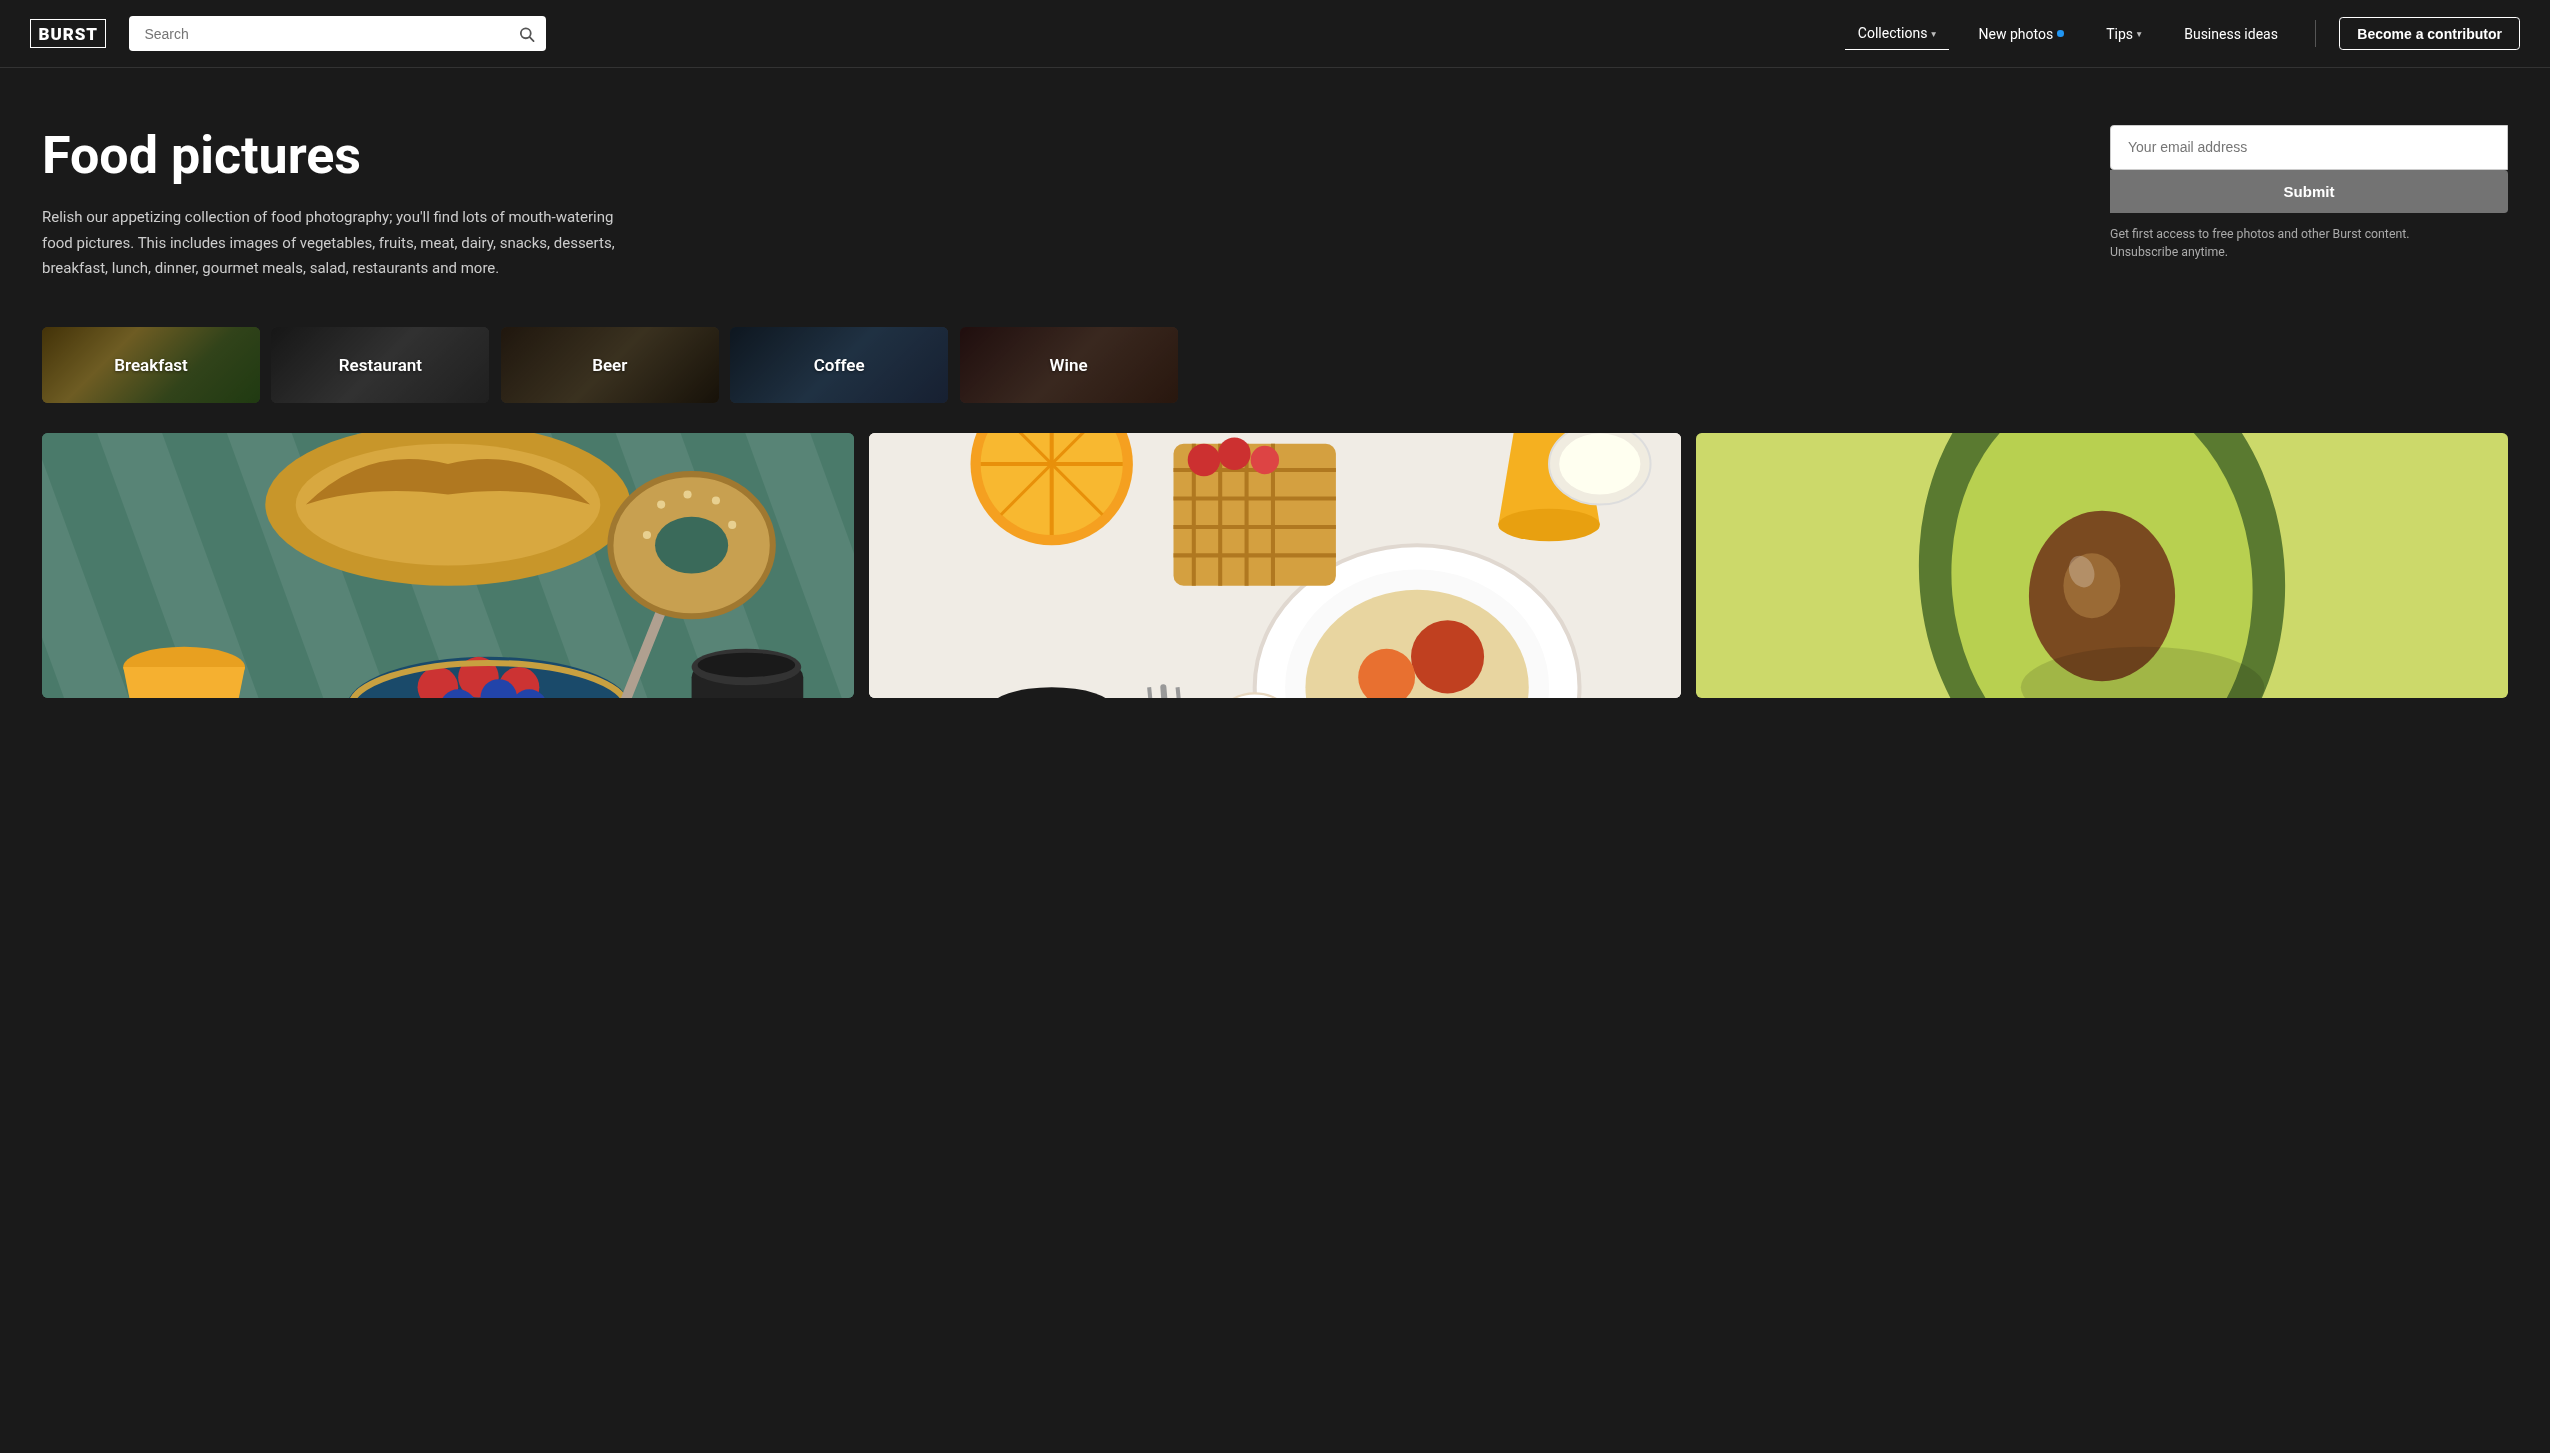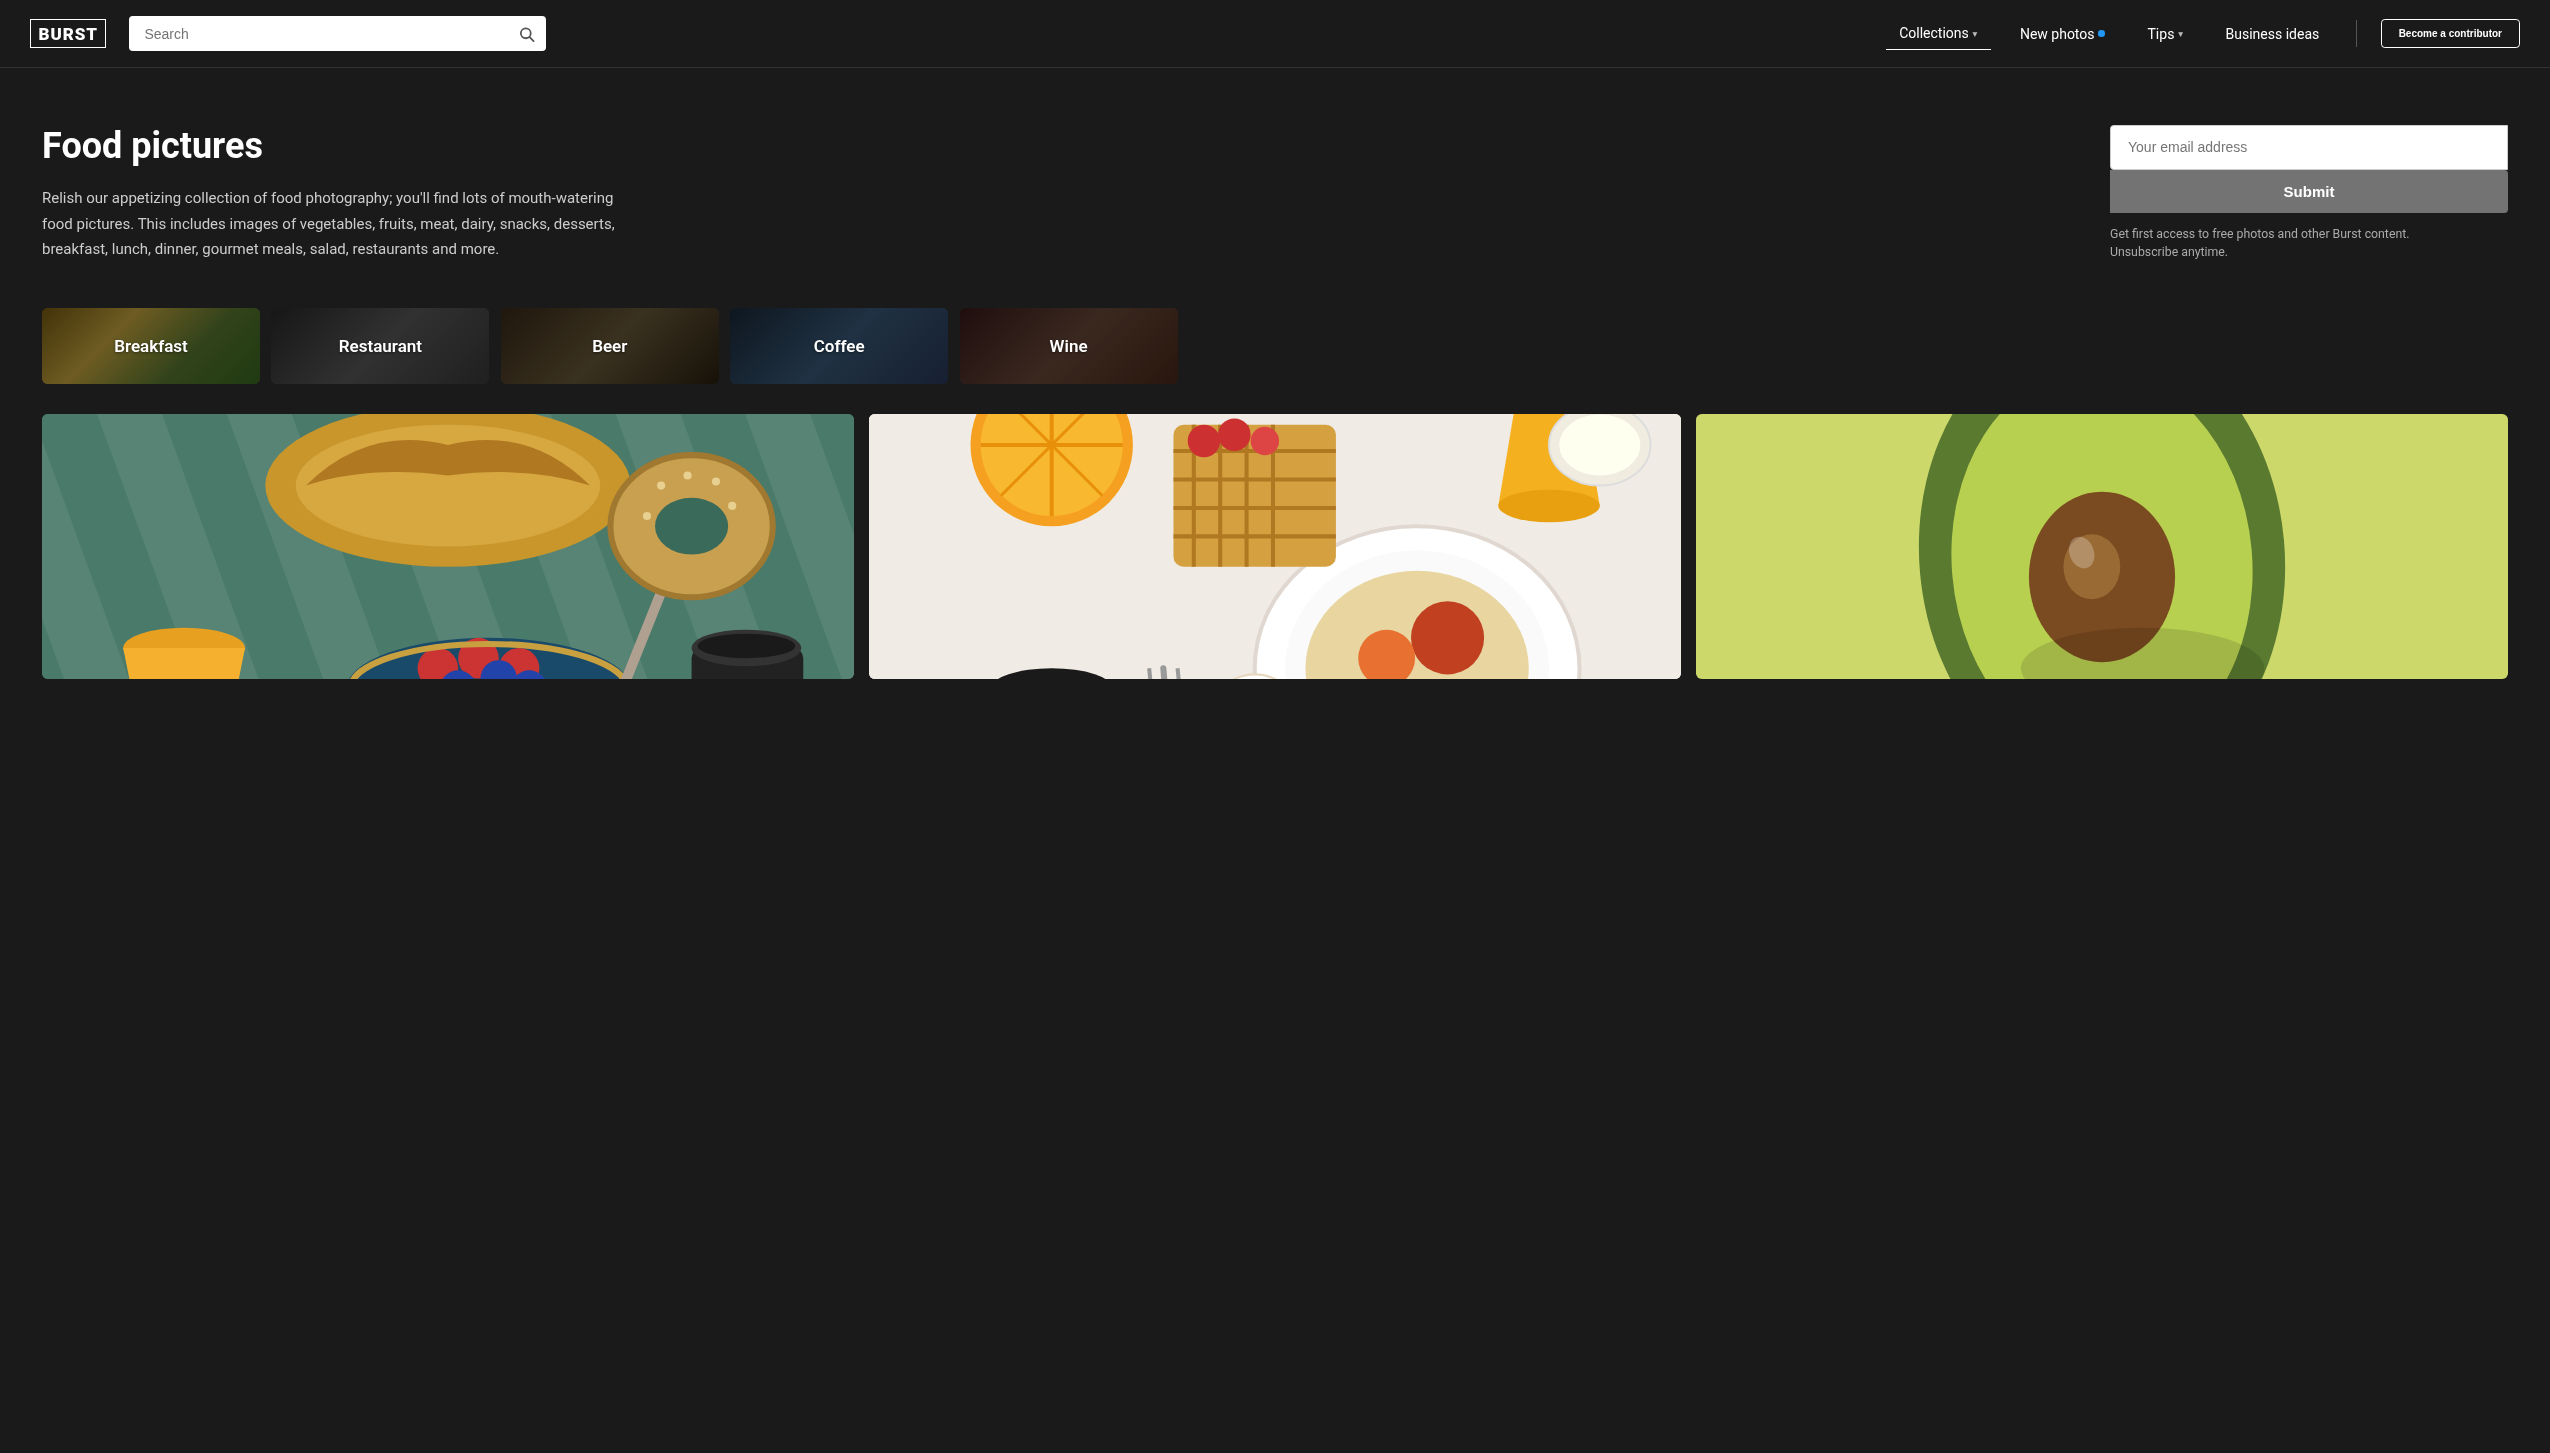--- a/index.html
+++ b/index.html
@@ -107,42 +107,42 @@
     }
     .nav-caret {
       font-size: 9.5px;
       opacity: 0.7;
     }
     .btn-contributor {
       border: 1.9px solid #fff;
       background: transparent;
       color: #fff;
       padding: 7.6px 17px;
-      font-size: 10px;
+      font-size: 14px;
       font-weight: 600;
       border-radius: 3.8px;
       cursor: pointer;
       white-space: nowrap;
     }
 
     
     main {
       padding: 57px 42px 57px 42px;
     }
 
     .hero-section {
       display: flex;
       align-items: flex-start;
       justify-content: space-between;
       gap: 38px;
       margin-bottom: 45px;
     }
     .hero-text { max-width: 587px; }
     .page-title {
-      font-size: 36px;
+      font-size: 52px;
       font-weight: 700;
       margin-bottom: 19px;
     }
     .page-desc {
       font-size: 15px;
       color: #ccc;
       line-height: 1.7;
     }
 
     .email-form {

